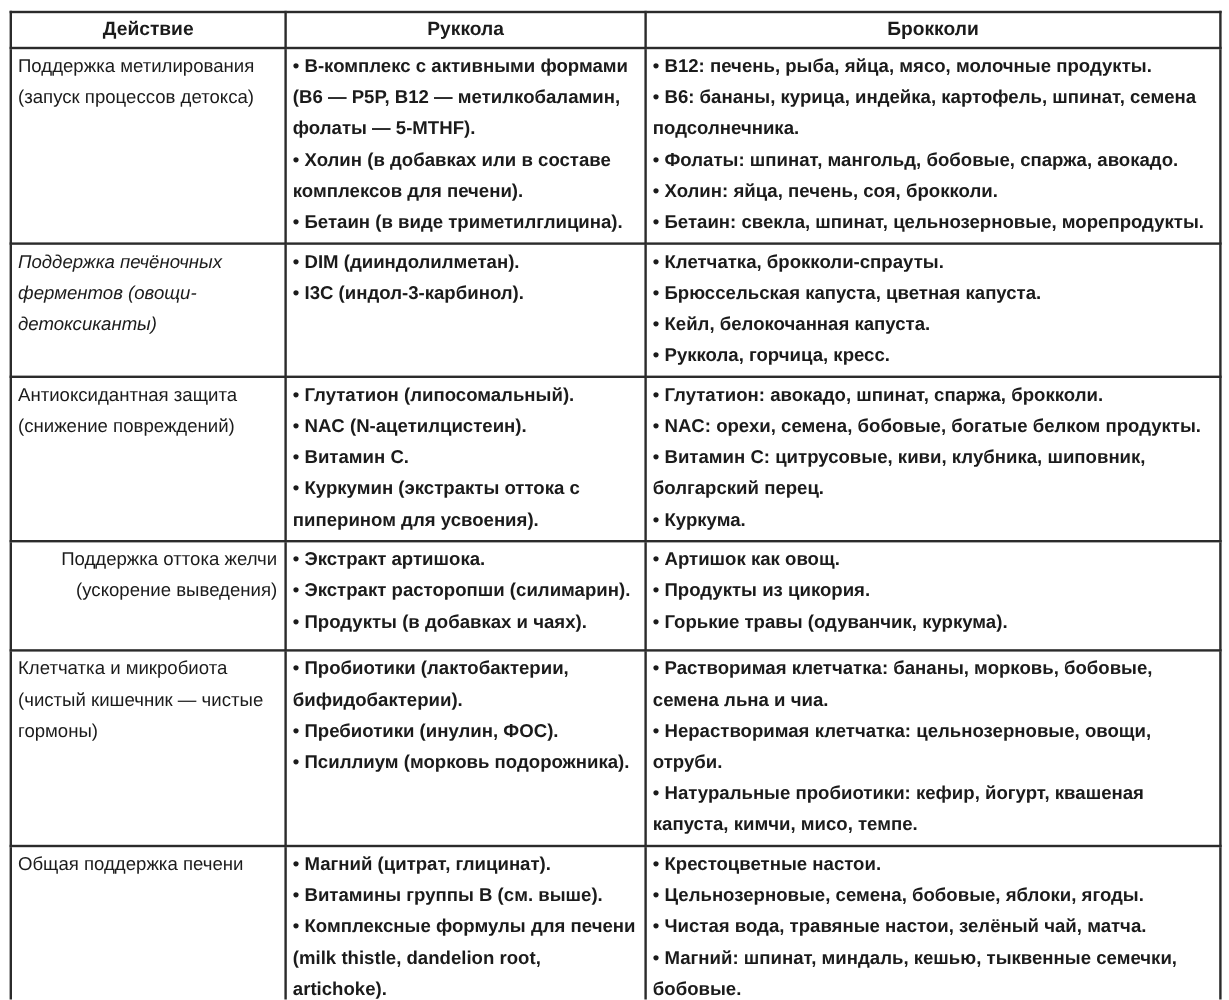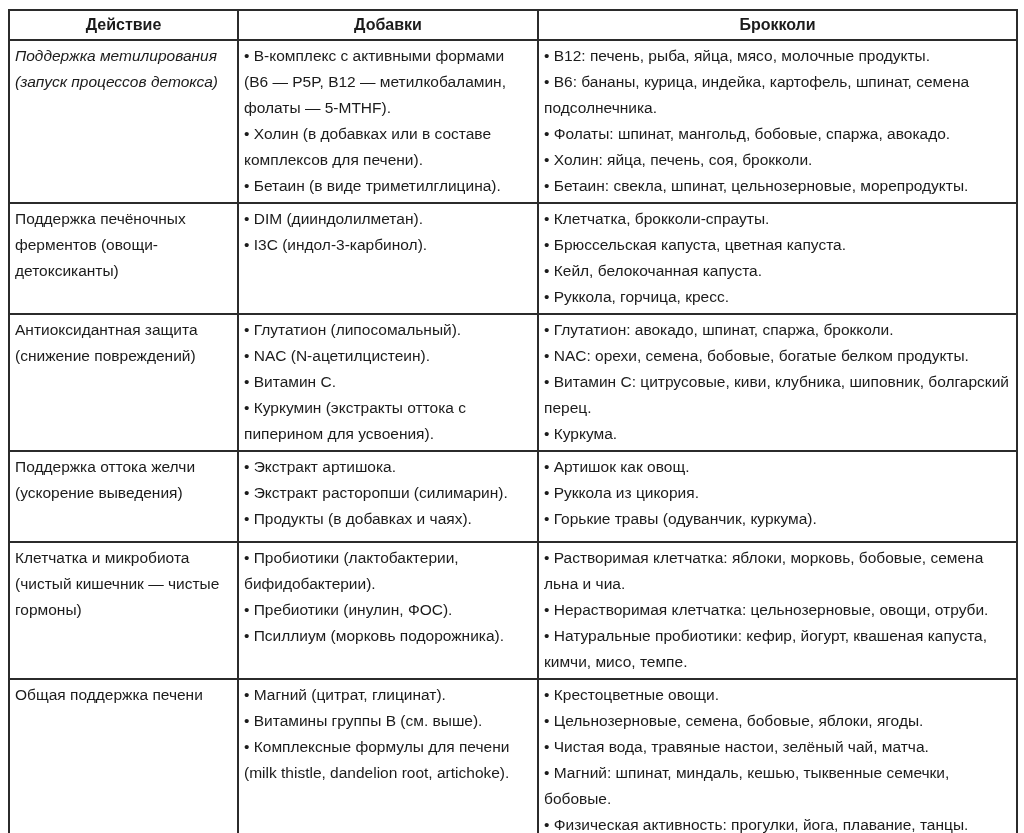--- a/index.html
+++ b/index.html
@@ -34,57 +34,57 @@
   }
   table.detox th {
     text-align: center;
     font-weight: bold;
     font-size: 16px;
     padding: 1px 4px;
   }
   col.c-action   { width: 229px; }
   col.c-supps    { width: 300px; }
   col.c-products { width: 479px; }
-  .bullet-item { margin: 0; }
+  .bullet-item { margin: 0; font-weight: bold; }
 </style>
 </head>
 <body>
 
 <div class="page">
   <table class="detox">
     <colgroup>
       <col class="c-action">
       <col class="c-supps">
       <col class="c-products">
     </colgroup>
     <thead>
       <tr>
         <th>Действие</th>
-        <th>Добавки</th>
+        <th>Руккола</th>
         <th>Брокколи</th>
       </tr>
     </thead>
     <tbody>
         <tr>
-          <td style="height: 153px; font-style: italic;">Поддержка метилирования (запуск процессов детокса)</td>
+          <td style="height: 153px;">Поддержка метилирования (запуск процессов детокса)</td>
           <td>
             <div class="bullet-item">• B-комплекс с активными формами (B6 — P5P, B12 — метилкобаламин, фолаты — 5-MTHF).</div>
             <div class="bullet-item">• Холин (в добавках или в составе комплексов для печени).</div>
             <div class="bullet-item">• Бетаин (в виде триметилглицина).</div>
           </td>
           <td>
             <div class="bullet-item">• B12: печень, рыба, яйца, мясо, молочные продукты.</div>
             <div class="bullet-item">• B6: бананы, курица, индейка, картофель, шпинат, семена подсолнечника.</div>
             <div class="bullet-item">• Фолаты: шпинат, мангольд, бобовые, спаржа, авокадо.</div>
             <div class="bullet-item">• Холин: яйца, печень, соя, брокколи.</div>
             <div class="bullet-item">• Бетаин: свекла, шпинат, цельнозерновые, морепродукты.</div>
           </td>
         </tr>
         <tr>
-          <td style="height: 108px;">Поддержка печёночных ферментов (овощи-детоксиканты)</td>
+          <td style="height: 108px; font-style: italic;">Поддержка печёночных ферментов (овощи-детоксиканты)</td>
           <td>
             <div class="bullet-item">• DIM (дииндолилметан).</div>
             <div class="bullet-item">• I3C (индол-3-карбинол).</div>
           </td>
           <td>
             <div class="bullet-item">• Клетчатка, брокколи-спрауты.</div>
             <div class="bullet-item">• Брюссельская капуста, цветная капуста.</div>
             <div class="bullet-item">• Кейл, белокочанная капуста.</div>
             <div class="bullet-item">• Руккола, горчица, кресс.</div>
           </td>
@@ -98,54 +98,54 @@
             <div class="bullet-item">• Куркумин (экстракты оттока с пиперином для усвоения).</div>
           </td>
           <td>
             <div class="bullet-item">• Глутатион: авокадо, шпинат, спаржа, брокколи.</div>
             <div class="bullet-item">• NAC: орехи, семена, бобовые, богатые белком продукты.</div>
             <div class="bullet-item">• Витамин C: цитрусовые, киви, клубника, шиповник, болгарский перец.</div>
             <div class="bullet-item">• Куркума.</div>
           </td>
         </tr>
         <tr>
-          <td style="height: 91px;">Поддержка оттока желчи (ускорение выведения)</td>
+          <td style="height: 91px; text-align: right;">Поддержка оттока желчи (ускорение выведения)</td>
           <td>
             <div class="bullet-item">• Экстракт артишока.</div>
             <div class="bullet-item">• Экстракт расторопши (силимарин).</div>
             <div class="bullet-item">• Продукты (в добавках и чаях).</div>
           </td>
           <td>
             <div class="bullet-item">• Артишок как овощ.</div>
-            <div class="bullet-item">• Руккола из цикория.</div>
+            <div class="bullet-item">• Продукты из цикория.</div>
             <div class="bullet-item">• Горькие травы (одуванчик, куркума).</div>
           </td>
         </tr>
         <tr>
           <td style="height: 132px; border-radius: 18px;">Клетчатка и микробиота (чистый кишечник — чистые гормоны)</td>
           <td>
             <div class="bullet-item">• Пробиотики (лактобактерии, бифидобактерии).</div>
             <div class="bullet-item">• Пребиотики (инулин, ФОС).</div>
             <div class="bullet-item">• Псиллиум (морковь подорожника).</div>
           </td>
           <td>
-            <div class="bullet-item">• Растворимая клетчатка: яблоки, морковь, бобовые, семена льна и чиа.</div>
+            <div class="bullet-item">• Растворимая клетчатка: бананы, морковь, бобовые, семена льна и чиа.</div>
             <div class="bullet-item">• Нерастворимая клетчатка: цельнозерновые, овощи, отруби.</div>
             <div class="bullet-item">• Натуральные пробиотики: кефир, йогурт, квашеная капуста, кимчи, мисо, темпе.</div>
           </td>
         </tr>
         <tr>
           <td style="height: 157px;">Общая поддержка печени</td>
           <td>
             <div class="bullet-item">• Магний (цитрат, глицинат).</div>
             <div class="bullet-item">• Витамины группы B (см. выше).</div>
             <div class="bullet-item">• Комплексные формулы для печени (milk thistle, dandelion root, artichoke).</div>
           </td>
           <td>
-            <div class="bullet-item">• Крестоцветные овощи.</div>
+            <div class="bullet-item">• Крестоцветные настои.</div>
             <div class="bullet-item">• Цельнозерновые, семена, бобовые, яблоки, ягоды.</div>
             <div class="bullet-item">• Чистая вода, травяные настои, зелёный чай, матча.</div>
             <div class="bullet-item">• Магний: шпинат, миндаль, кешью, тыквенные семечки, бобовые.</div>
             <div class="bullet-item">• Физическая активность: прогулки, йога, плавание, танцы.</div>
           </td>
         </tr>
       </tbody>
   </table>
 </div>
 

